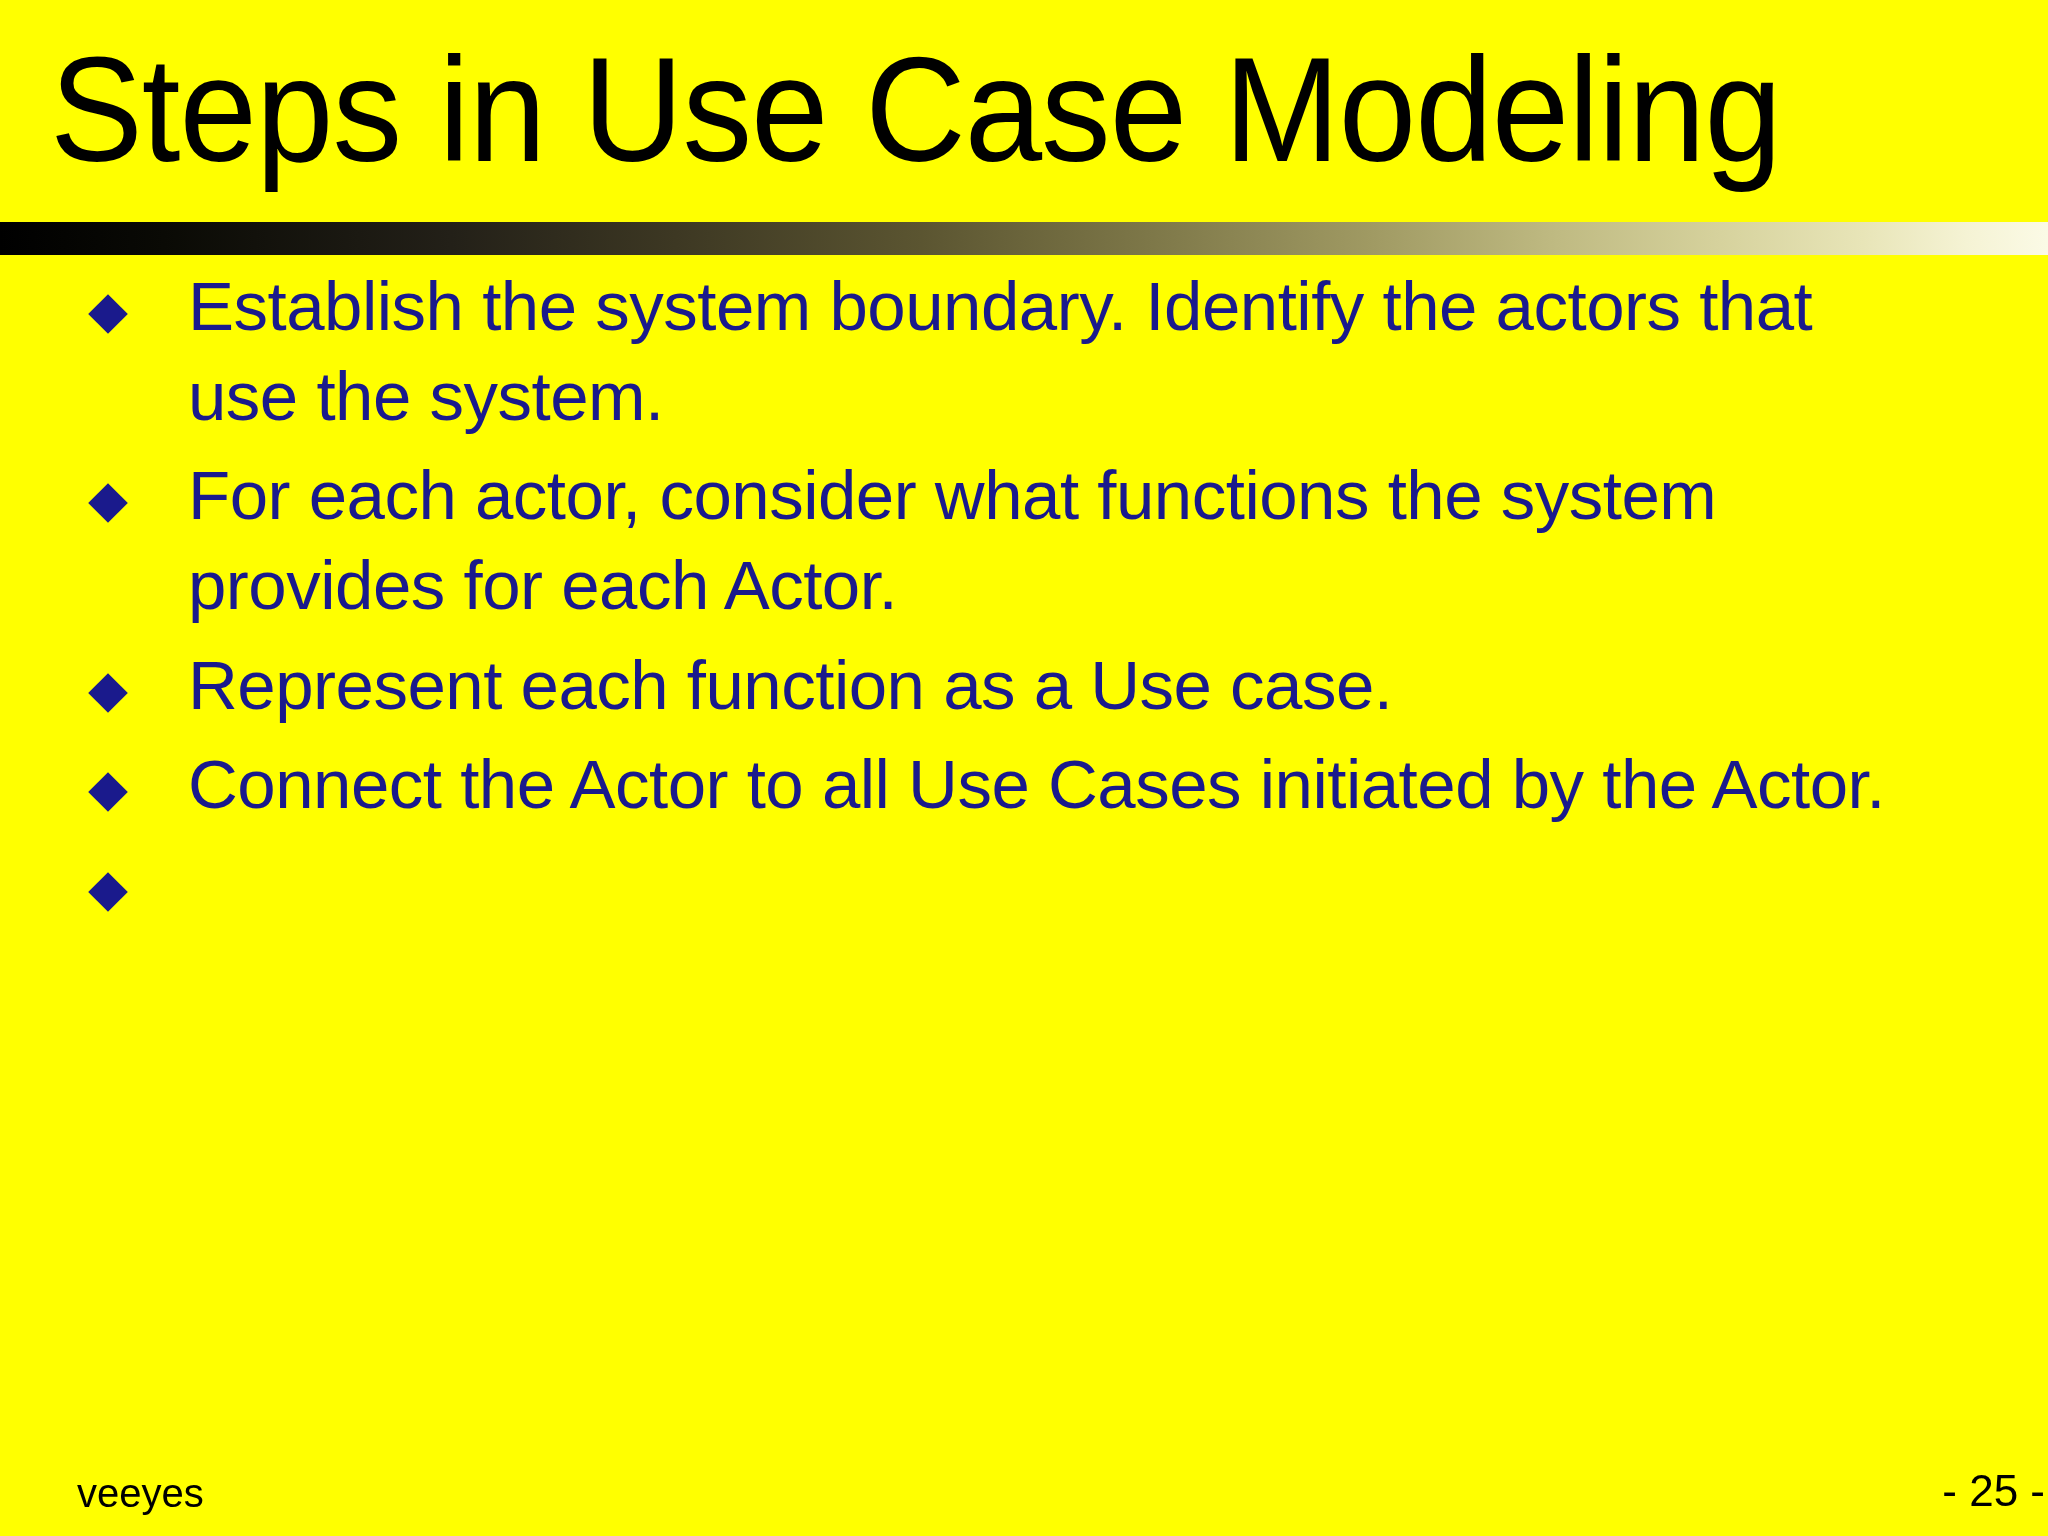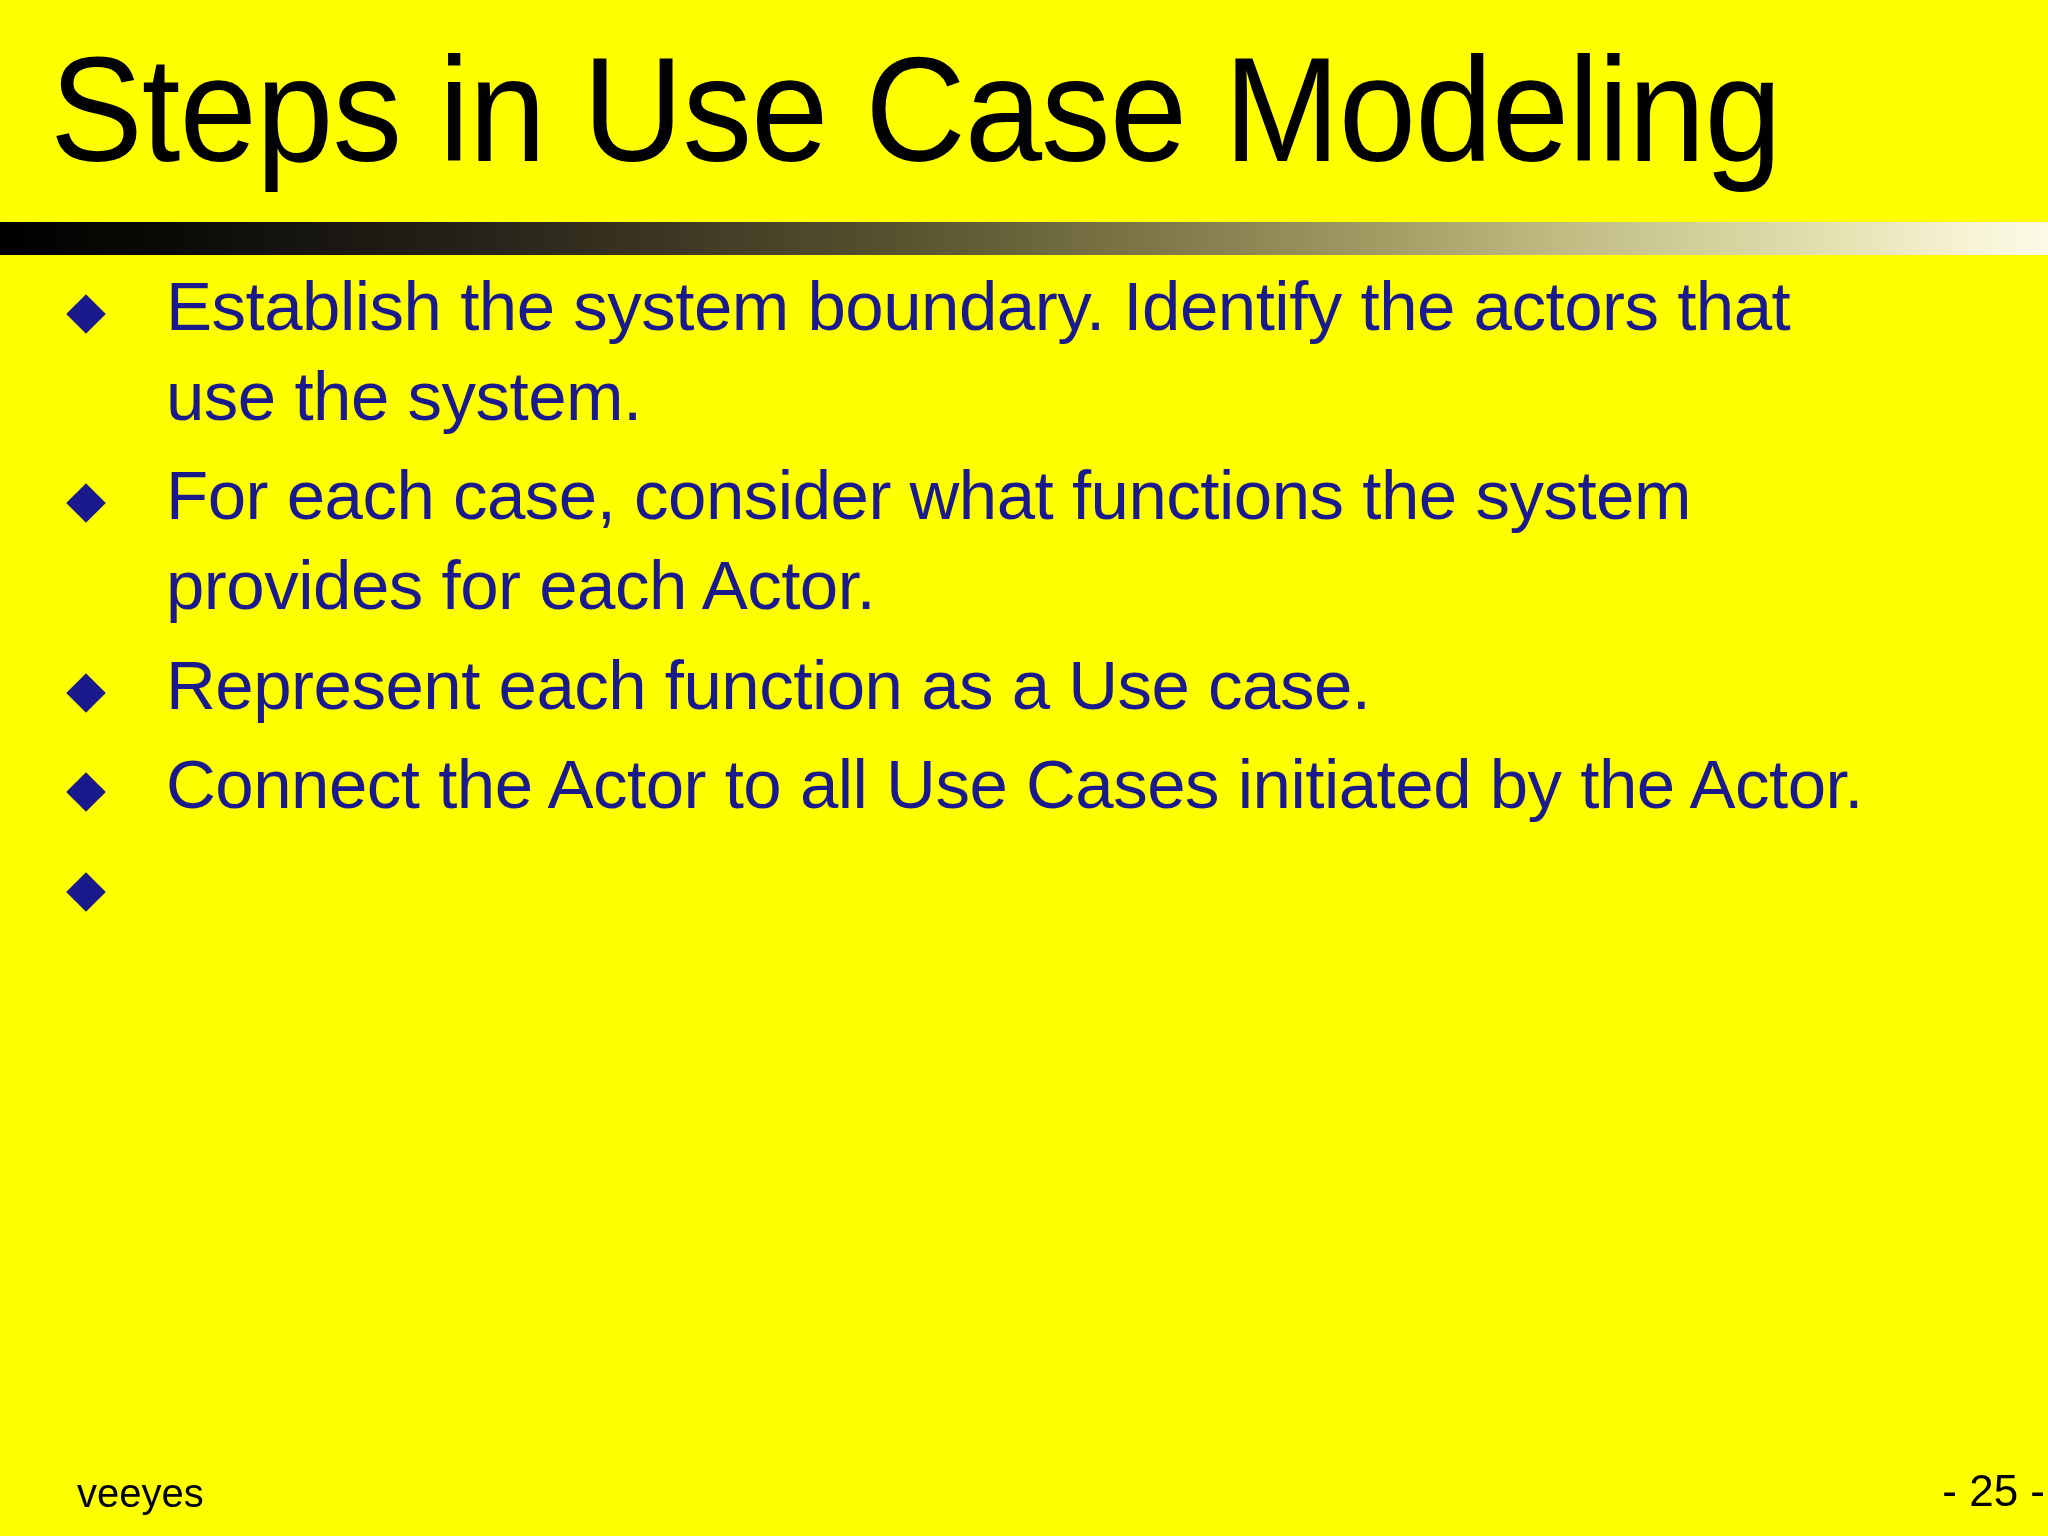--- a/index.html
+++ b/index.html
@@ -58,21 +58,21 @@
 
   
   #body {
     position:absolute;
     left:0; top:262px;
     width:2048px;
   }
   .bullet-row {
     display:flex;
     align-items:flex-start;
-    padding-left:72px;
+    padding-left:94px;
     padding-right:40px;
     margin-bottom:10px;
   }
   .bullet-marker {
     flex:0 0 auto;
     width:28px; height:28px;
     background:#1a1a8c;
     transform:rotate(45deg);
     margin-top:38px;
     margin-right:66px;
@@ -125,21 +125,21 @@
 
   <div id="body">
 
     <div class="bullet-row">
       <span class="bullet-marker"></span>
       <span class="bullet-text">Establish the system boundary. Identify the actors that use the system.</span>
     </div>
 
     <div class="bullet-row">
       <span class="bullet-marker"></span>
-      <span class="bullet-text">For each case, consider what functions the system provides for each Actor.</span>
+      <span class="bullet-text">For each actor, consider what functions the system provides for each Actor.</span>
     </div>
 
     <div class="bullet-row">
       <span class="bullet-marker"></span>
       <span class="bullet-text">Represent each function as a Use case.</span>
     </div>
 
     <div class="bullet-row">
       <span class="bullet-marker"></span>
       <span class="bullet-text">Connect the Actor to all Use Cases initiated by the Actor.</span>

